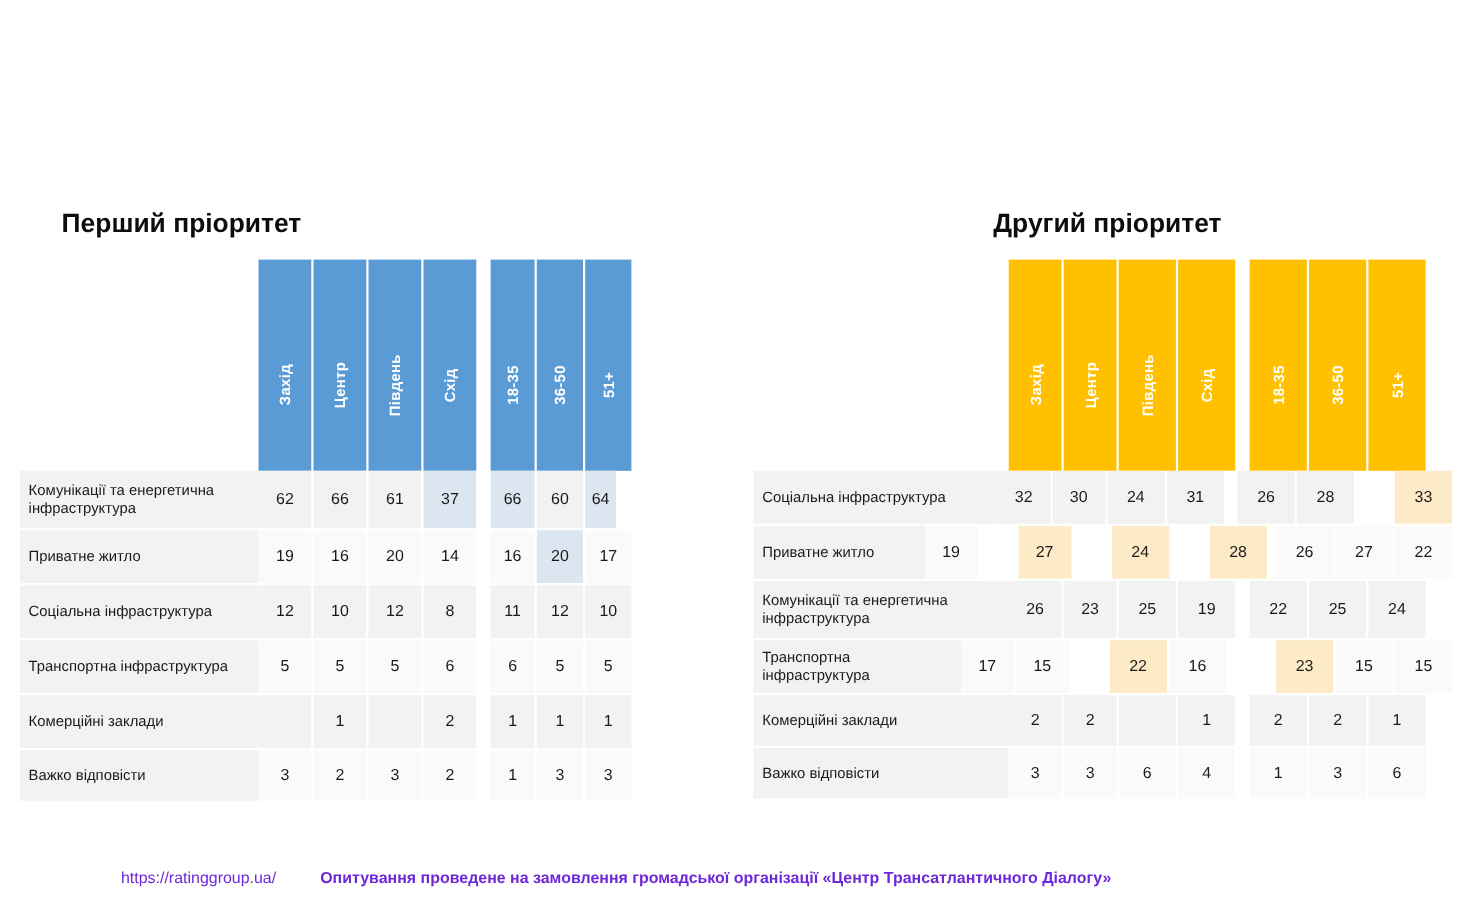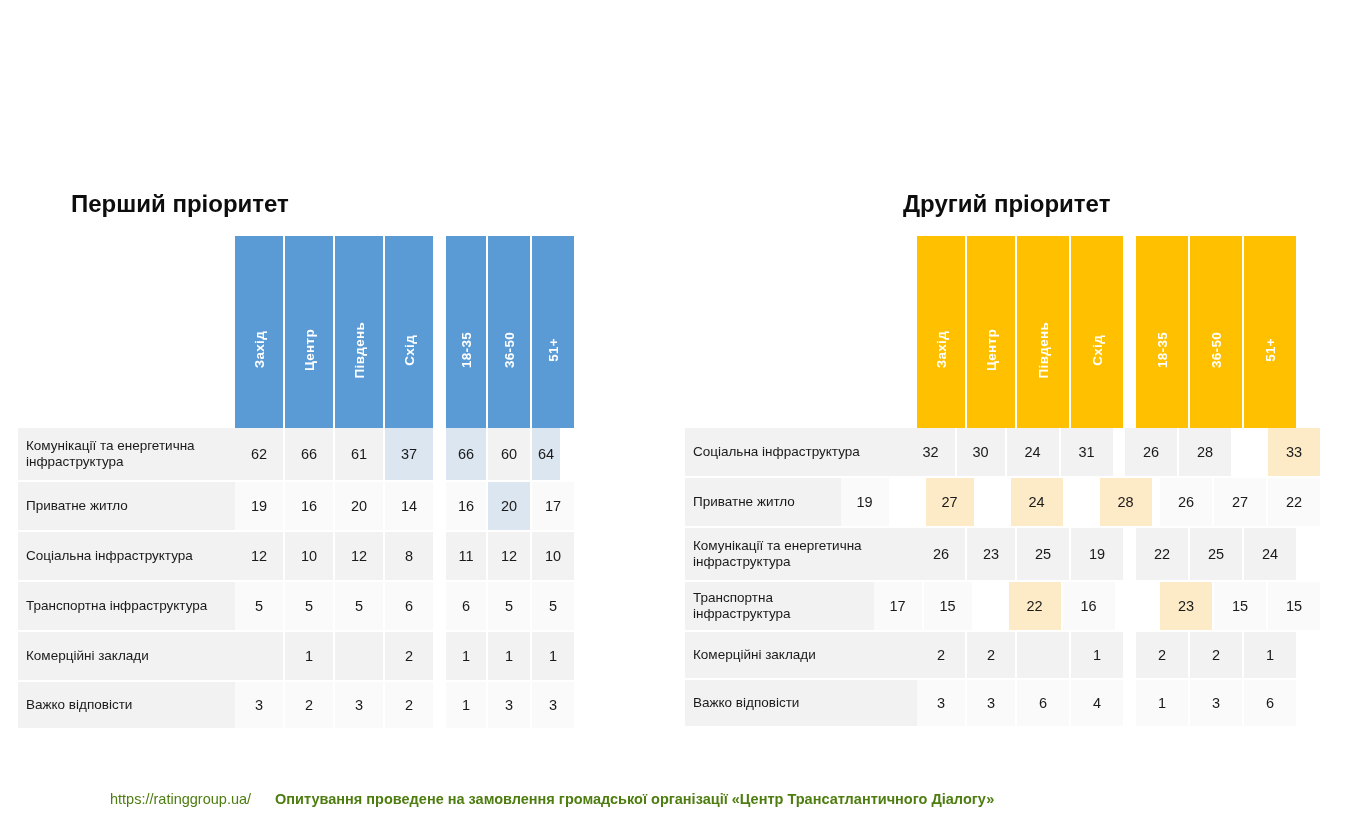--- a/index.html
+++ b/index.html
@@ -39,21 +39,21 @@
   
   .panel { position: absolute; top: 190px; }
   #panel-left  { left: 18px;  width: 580px; }
   #panel-right { left: 685px; width: 635px; }
 
   .panel-title {
     position: absolute; top: 0;
     font-size: 24px; font-weight: bold; color: #0d0d0d;
     white-space: nowrap;
   }
-  #panel-left  .panel-title { left: 53px; }
+  #panel-left  .panel-title { left: 38px; }
   #panel-right .panel-title { left: 218px; text-align: right; }
 
   
   .hdr-row {
     position: absolute; top: 46px; height: 192px;
     display: flex;
   }
   #panel-left  .hdr-row { left: 217px; }
   #panel-right .hdr-row { left: 232px; }
 
@@ -113,24 +113,25 @@
   }
   .cell:last-child { margin-right: 0; }
   .cell.alt { background: #FAFAFA; }
   .cell.hl-blue   { background: #DCE6F1; }
   .cell.hl-yellow { background: #FDEBC8; margin-left: 35px; }
 
   
   #footer {
     position: absolute; left: 110px; top: 791px;
     display: flex; align-items: baseline;
-    color: #4d7c0f;
+    color: #6d28d9;
     font-size: 14.5px;
     font-weight: bold;
     white-space: nowrap;
+    gap: 16px;
   }
   #footer .url { margin-right: 24px; font-weight: normal; }
 </style>
 </head>
 <body>
 
 <div id="page">
 
 
 

